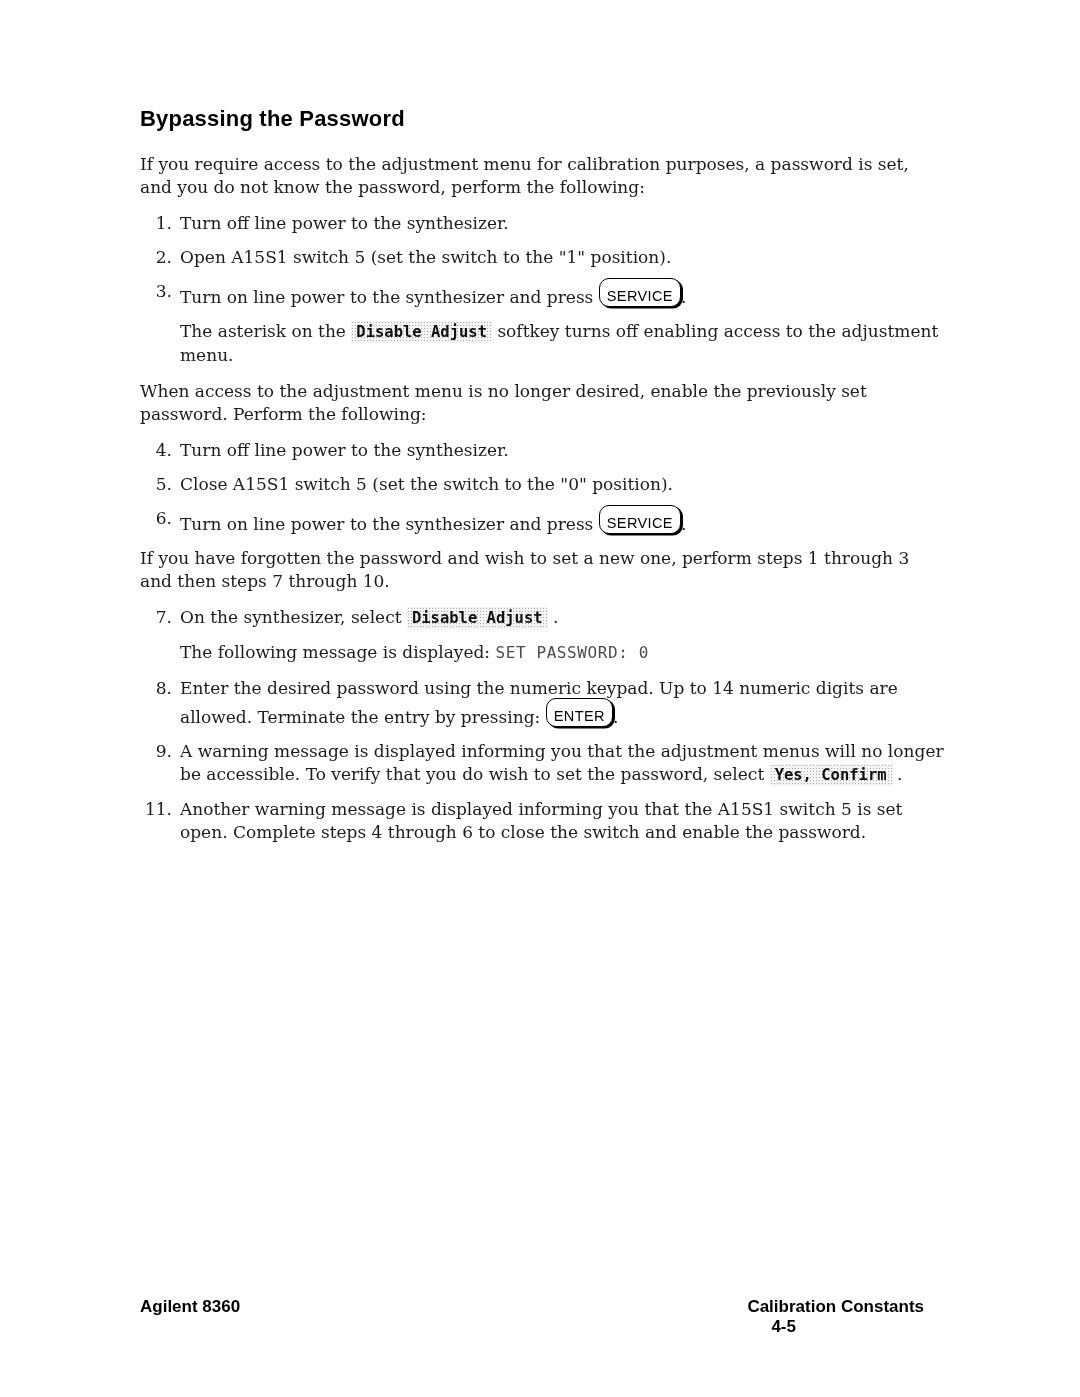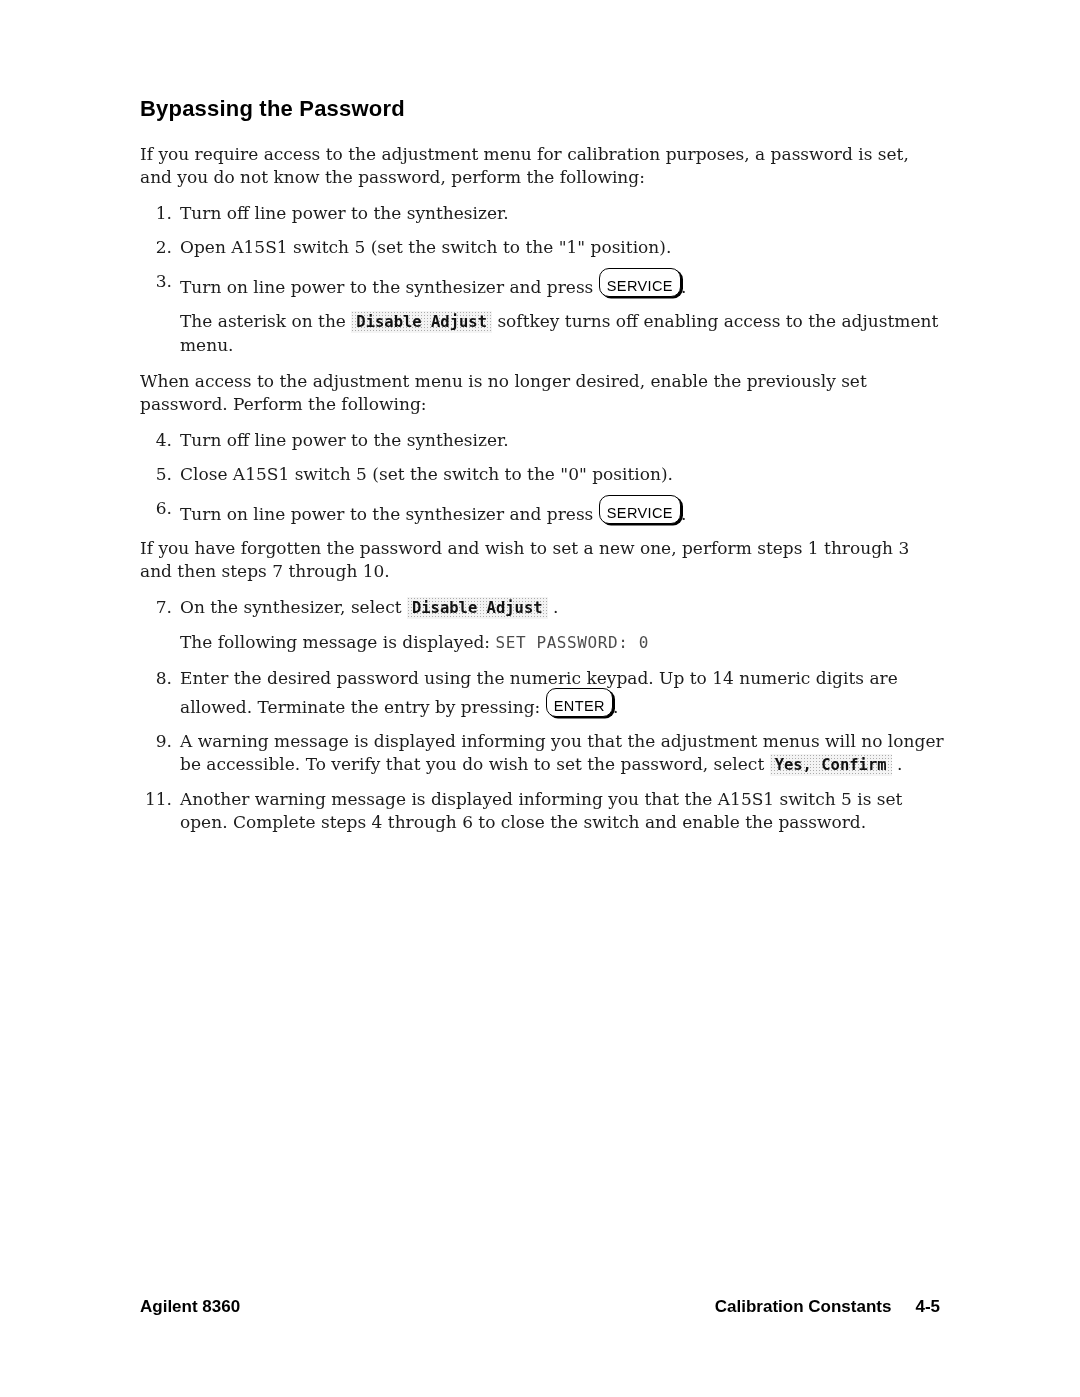--- a/index.html
+++ b/index.html
@@ -8,21 +8,21 @@
     width: 1080px;
     height: 1397px;
     background: #ffffff;
     font-family: "DejaVu Serif", serif;
     color: #1c1c1c;
     overflow: hidden;
   }
   .content {
     position: absolute;
     left: 140px;
-    top: 96px;
+    top: 106px;
     width: 806px;
   }
   .heading {
     font-family: "Liberation Sans", sans-serif;
     font-size: 22px;
     font-weight: 700;
     color: #000000;
     letter-spacing: 0.2px;
     margin: 0 0 21px 0;
   }
@@ -79,30 +79,30 @@
   .display-text {
     font-family: "DejaVu Sans Mono", monospace;
     font-size: 16px;
     color: #4d4d4d;
     letter-spacing: 0.6px;
     white-space: nowrap;
   }
   .footer {
     position: absolute;
     left: 140px;
-    right: 140px;
+    right: 156px;
     top: 1297px;
     display: flex;
     justify-content: space-between;
     font-family: "Liberation Sans", sans-serif;
     font-weight: 700;
     font-size: 17px;
     color: #000000;
   }
-  .footer-right { display: flex; }
+  .footer-right { display: flex; flex-direction: column; }
   .footer-page { margin-left: 24px; }
 </style>
 </head>
 <body>
 
 <div class="page">
   <div class="content">
     <h1 class="heading">Bypassing the Password</h1>
     <div id="blocks-host">
         <div class="paragraph"><span class="run">If you require access to the adjustment menu for calibration purposes, a password is set, and you do not know the password, perform the following:</span></div>

